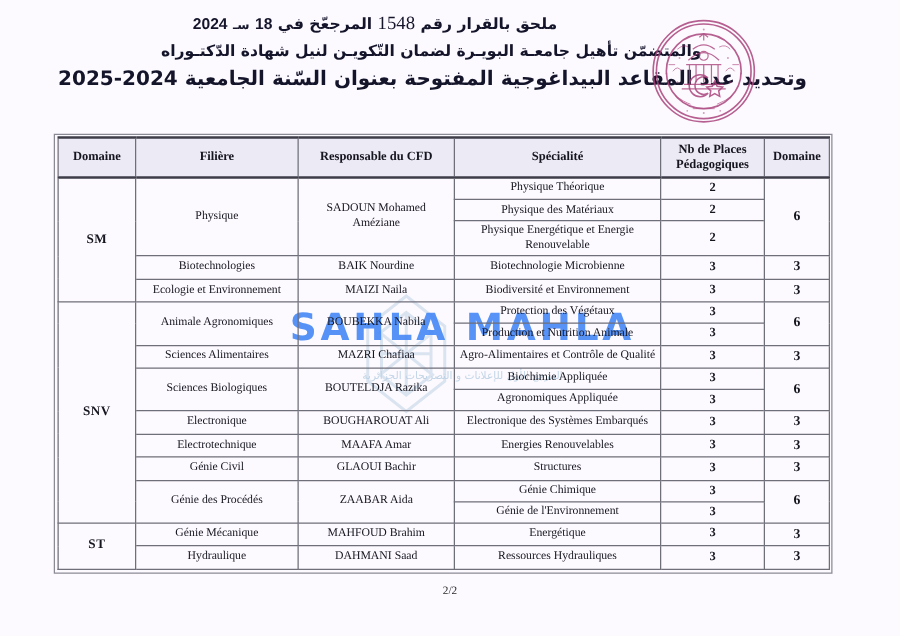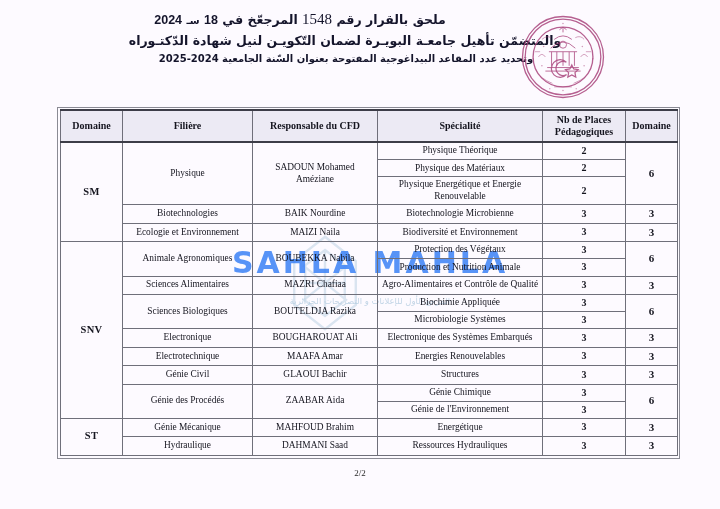--- a/index.html
+++ b/index.html
@@ -29,21 +29,21 @@
   .hdr-line {
     font-family: "DejaVu Sans", sans-serif;
     font-weight: bold;
     color: #14142b;
     letter-spacing: 0.4px;
     line-height: 1.55;
     white-space: nowrap;
   }
   #hdr-line-1 { font-size: 12.5px; padding-right: 120px; }
   #hdr-line-2 { font-size: 12.5px; padding-right: 30px; }
-  #hdr-line-3 { font-size: 10px; padding-right: 28px; }
+  #hdr-line-3 { font-size: 16px; padding-right: 28px; }
 
   .hdr-num {
     font-family: "Liberation Serif", serif;
     font-weight: normal;
     font-size: 15px;
   }
   .hdr-date {
     font-family: "DejaVu Sans", sans-serif;
     font-size: 10px;
     font-weight: bold;
@@ -102,21 +102,21 @@
     width: 110px;
     height: 110px;
     z-index: 3;
     opacity: 0.5;
     pointer-events: none;
   }
 
   
   #table-wrap {
     position: absolute;
-    left: 60px;
+    left: 46px;
     top: 109px;
     width: 617px;
     z-index: 6;
   }
   table.doc-table {
     border-collapse: collapse;
     width: 617px;
     table-layout: fixed;
     background: transparent;
   }
@@ -324,21 +324,21 @@
             <td class="total-cell" rowspan="1">3</td>
           </tr>
           <tr>
             <td rowspan="2">Sciences Biologiques</td>
             <td rowspan="2">BOUTELDJA Razika</td>
             <td>Biochimie Appliquée</td>
             <td class="num-cell">3</td>
             <td class="total-cell" rowspan="2">6</td>
           </tr>
           <tr>
-            <td>Microbiologie Systèmes</td>
+            <td>Agronomiques Appliquée</td>
             <td class="num-cell">3</td>
           </tr>
           <tr>
             <td rowspan="1">Electronique</td>
             <td rowspan="1">BOUGHAROUAT Ali</td>
             <td>Electronique des Systèmes Embarqués</td>
             <td class="num-cell">3</td>
             <td class="total-cell" rowspan="1">3</td>
           </tr>
           <tr>

